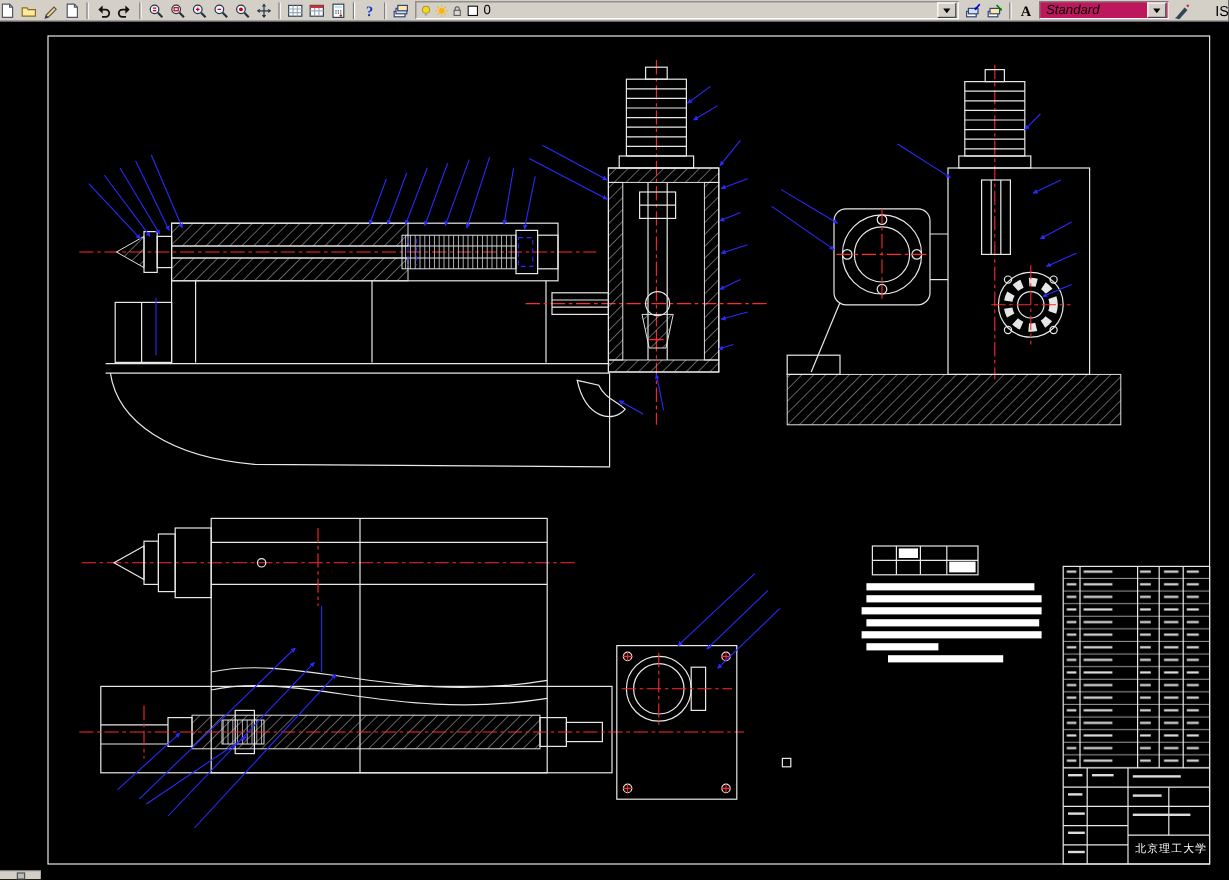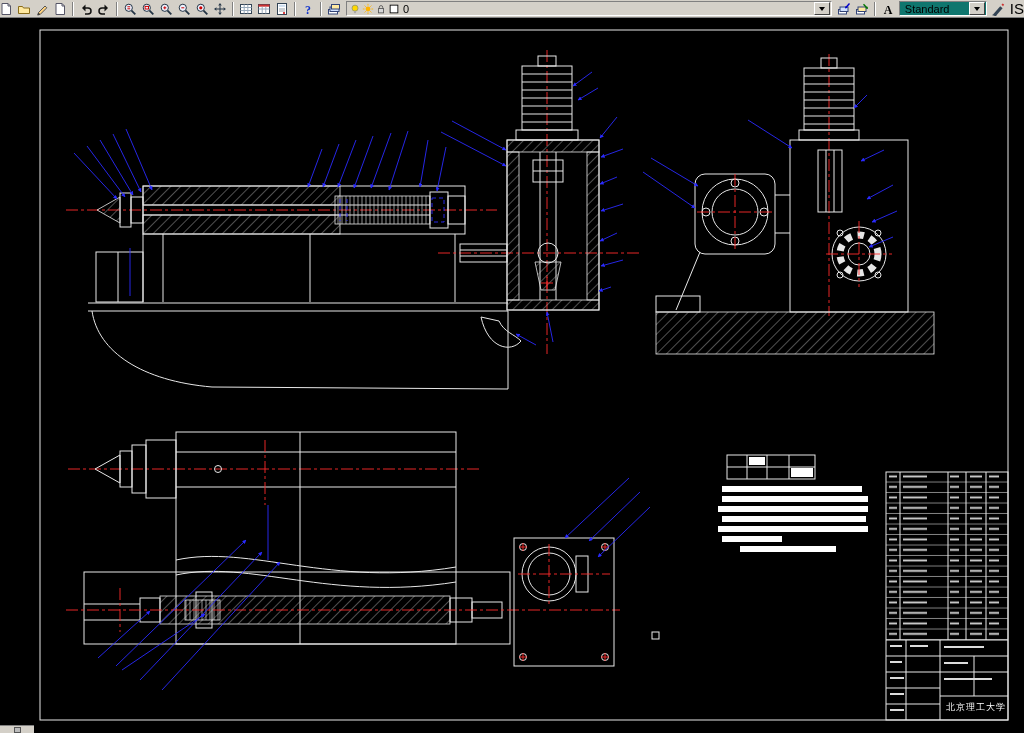--- a/index.html
+++ b/index.html
@@ -8,28 +8,28 @@
   
   .toolbar{position:absolute;top:0;left:0;width:1024px;height:18px;background:#d4d0c8;
            border-bottom:1px solid #808080;display:flex;align-items:center;padding:0 0 0 2px;
            box-sizing:border-box;overflow:hidden;white-space:nowrap;}
   .tbtn{width:18px;height:16px;flex:0 0 auto;display:flex;align-items:center;justify-content:center;
         background:transparent;border:1px solid transparent;padding:0;}
   .tsep{flex:0 0 auto;width:0;height:14px;border-left:1px solid #808080;border-right:1px solid #ffffff;margin:0 3px;}
   .combo{display:flex;align-items:center;height:15px;border:1px solid;border-color:#808080 #ffffff #ffffff #808080;
          background:#d4d0c8;padding:0 1px 0 2px;box-sizing:border-box;}
   .layercombo{flex:1 1 auto;margin:0 3px;min-width:120px;}
-  .stylecombo{flex:0 0 auto;width:88px;background:#0f766e;margin:0 2px;}
+  .stylecombo{flex:0 0 auto;width:108px;background:#be185d;margin:0 2px;font-style:italic;}
   .combo .val{flex:0 0 auto;padding:0 3px;font-size:11px;color:#000;}
   .arrowbtn{margin-left:auto;width:14px;height:11px;flex:0 0 auto;background:#d4d0c8;
             border:1px solid;border-color:#ffffff #404040 #404040 #ffffff;
             display:flex;align-items:center;justify-content:center;}
   .tri{width:0;height:0;border-left:3px solid transparent;border-right:3px solid transparent;border-top:4px solid #000;}
   .stateicons{display:flex;align-items:center;gap:1px;flex:0 0 auto;}
-  .dimlabel{flex:0 0 auto;padding-left:3px;font-size:15px;color:#000;}
+  .dimlabel{flex:0 0 auto;padding-left:3px;font-size:12px;color:#000;margin-left:16px;}
   
   .canvas{position:absolute;top:18px;left:0;}
   .w{fill:none;stroke:#e8e8e8;stroke-width:1;}
   .wn{stroke:#e8e8e8;stroke-width:0.8;}
   .cl{fill:none;stroke:#ff2a2a;stroke-width:0.9;stroke-dasharray:12 3 3 3;}
   .ld{fill:none;stroke:#2a2aff;stroke-width:0.9;}
   .bh{fill:none;stroke:#2a2aff;stroke-width:0.9;stroke-dasharray:4 3;}
   .tb{fill:#fff;}
   .stub{position:absolute;left:0;bottom:0;width:34px;height:7px;background:#d4d0c8;
         border-top:1px solid #808080;}

